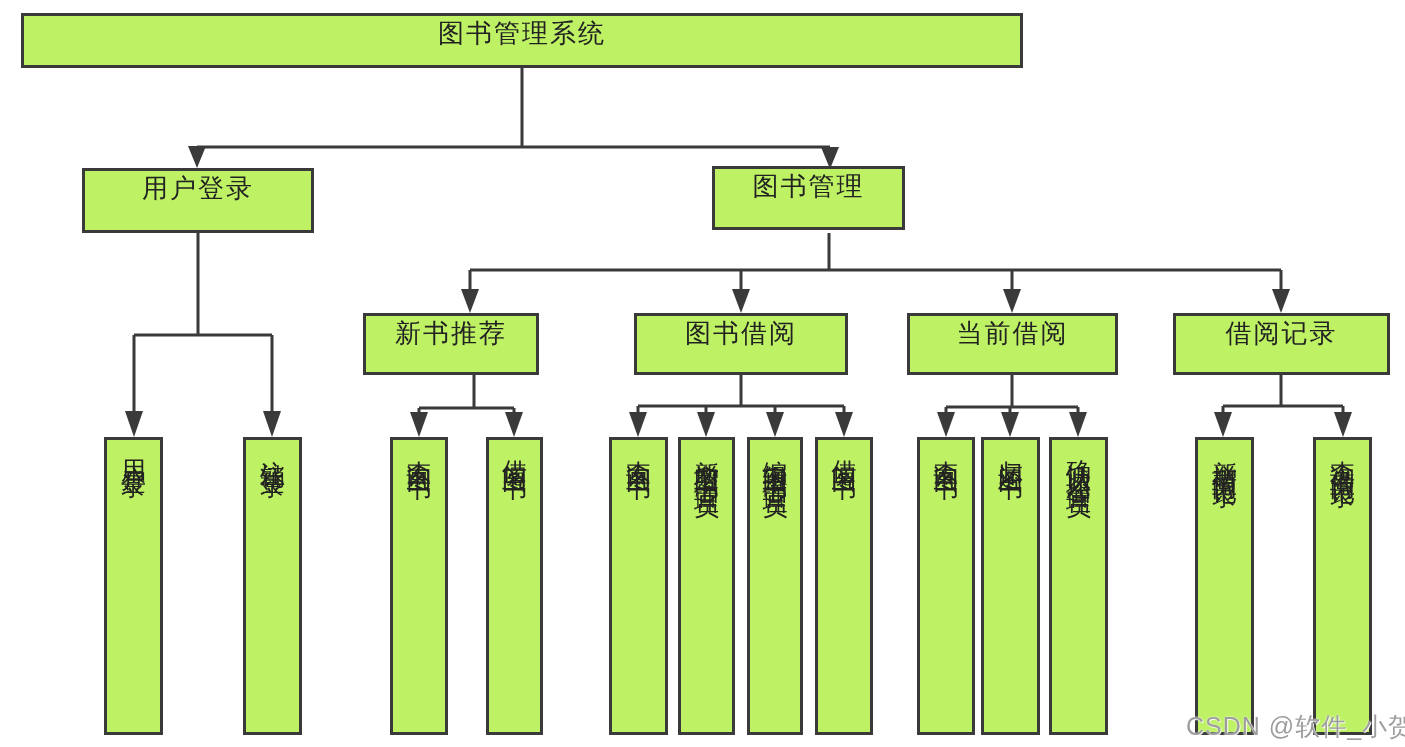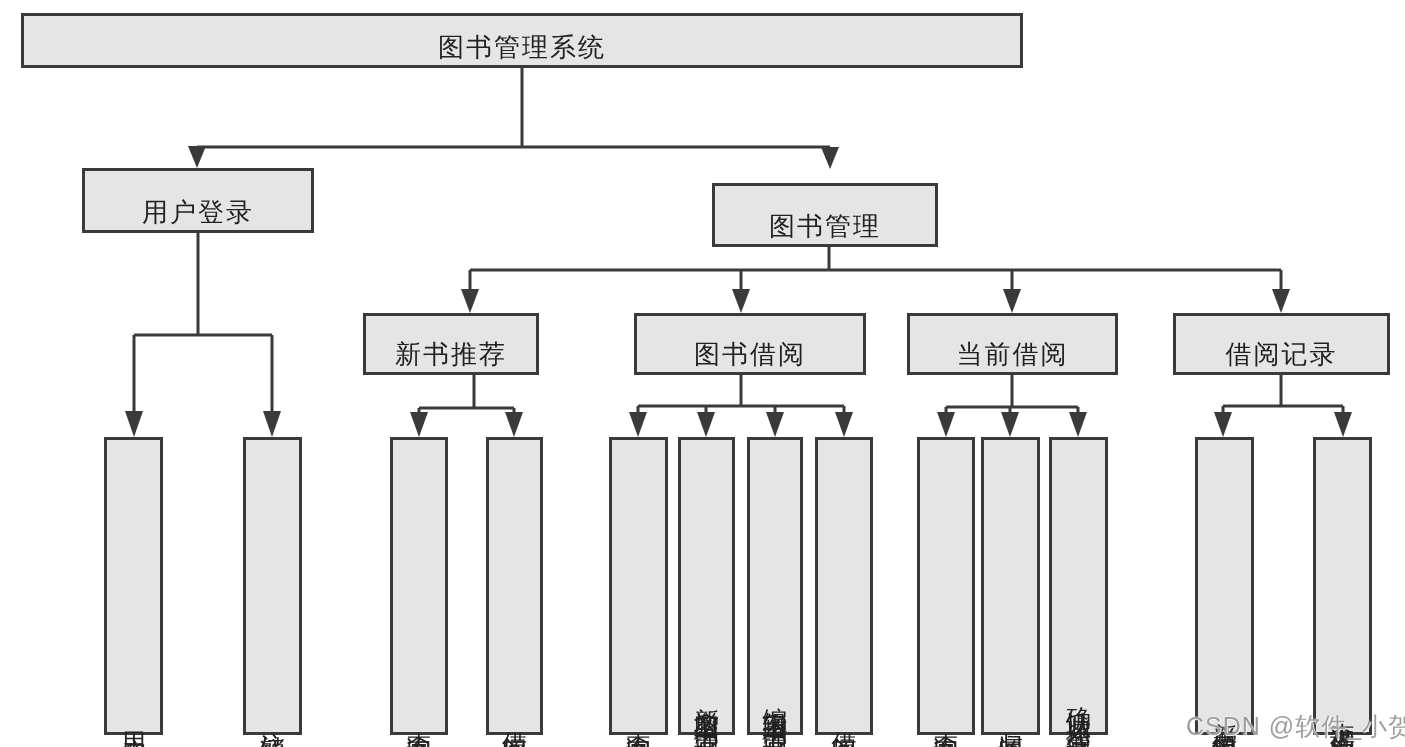--- a/index.html
+++ b/index.html
@@ -17,24 +17,24 @@
   }
   #wires {
     position: absolute;
     left: 0;
     top: 0;
     z-index: 1;
   }
   .node {
     position: absolute;
     box-sizing: border-box;
-    background: #e5e5e5;
+    background: #bef264;
     border: 3px solid #3a3a3a;
     display: flex;
-    align-items: flex-end;
+    align-items: flex-start;
     justify-content: center;
     z-index: 2;
     color: #222222;
   }
   .node .lbl {
     white-space: nowrap;
     letter-spacing: 2px;
   }
   .lvl-top .lbl { font-size: 26px; }
   .lvl-mid .lbl { font-size: 26px; }
@@ -109,28 +109,28 @@
     </g>
   </svg>
 
   <div class="node lvl-top" style="left:21px;top:13px;width:1002px;height:55px">
     <span class="lbl">图书管理系统</span>
   </div>
 
   <div class="node lvl-mid" style="left:82px;top:168px;width:232px;height:65px">
     <span class="lbl">用户登录</span>
   </div>
-  <div class="node lvl-mid" style="left:712px;top:183px;width:226px;height:64px">
+  <div class="node lvl-mid" style="left:712px;top:166px;width:193px;height:64px">
     <span class="lbl">图书管理</span>
   </div>
 
   <div class="node lvl-mid" style="left:363px;top:313px;width:176px;height:62px">
     <span class="lbl">新书推荐</span>
   </div>
-  <div class="node lvl-mid" style="left:634px;top:313px;width:232px;height:62px">
+  <div class="node lvl-mid" style="left:634px;top:313px;width:214px;height:62px">
     <span class="lbl">图书借阅</span>
   </div>
   <div class="node lvl-mid" style="left:1173px;top:313px;width:217px;height:62px">
     <span class="lbl">借阅记录</span>
   </div>
   <div class="node lvl-mid" style="left:907px;top:313px;width:211px;height:62px">
     <span class="lbl">当前借阅</span>
   </div>
 
   <div class="node leaf" style="left:104px;top:437px;width:59px;height:298px">

